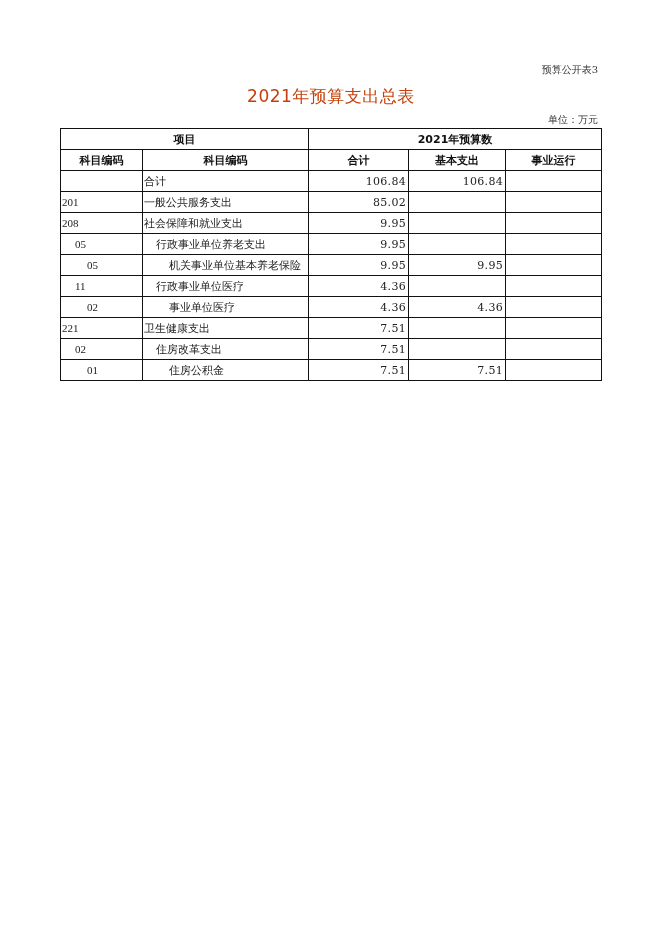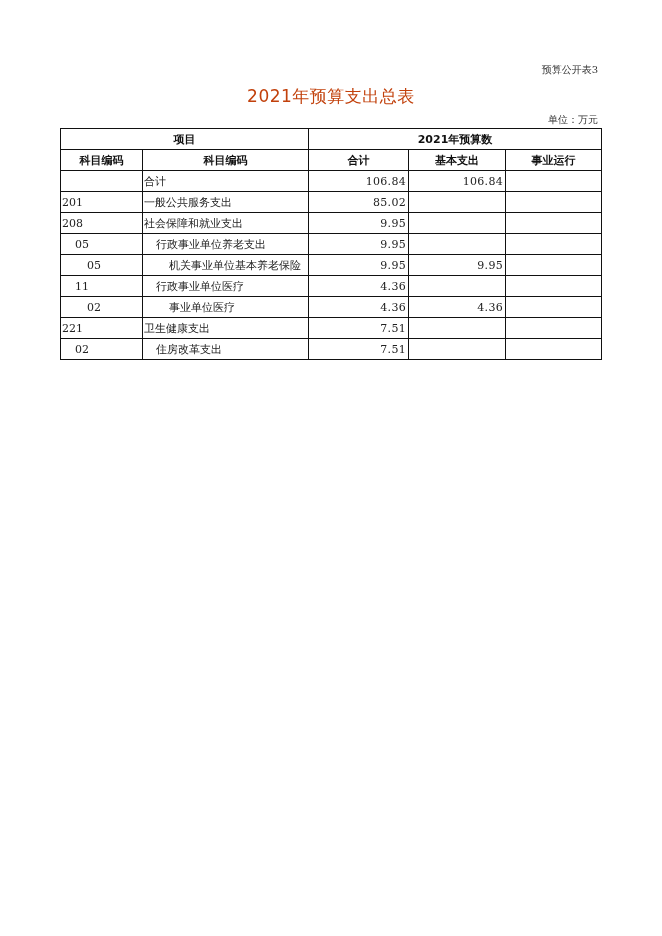--- a/index.html
+++ b/index.html
@@ -58,21 +58,21 @@
       overflow: hidden;
       box-sizing: border-box;
     }
     table.budget th {
       font-family: "DejaVu Sans", "Liberation Sans", sans-serif;
       font-weight: bold;
       font-size: 11px;
       text-align: center;
       color: #111;
     }
-    .c-code { text-align: left; }
+    .c-code { text-align: left; font-family: Liberation Serif, serif; }
     .c-name { text-align: left; }
     .c-num { text-align: right; padding-right: 2px !important; letter-spacing: 0.3px; }
     .lvl1 { padding-left: 1px !important; }
     .lvl2-code { padding-left: 14px !important; }
     .lvl3-code { padding-left: 26px !important; }
     .lvl2-name { padding-left: 13px !important; }
     .lvl3-name { padding-left: 26px !important; }
     .c-total-name { padding-left: 1px !important; }
   </style>
 </head>
@@ -160,14 +160,21 @@
       <td class="c-num"></td>
       <td class="c-num"></td>
     </tr>
     <tr>
       <td class="c-code lvl2-code">02</td>
       <td class="c-name lvl2-name">住房改革支出</td>
       <td class="c-num">7.51</td>
       <td class="c-num"></td>
       <td class="c-num"></td>
     </tr>
+    <tr>
+      <td class="c-code lvl3-code">01</td>
+      <td class="c-name lvl3-name">住房公积金</td>
+      <td class="c-num">7.51</td>
+      <td class="c-num">7.51</td>
+      <td class="c-num"></td>
+    </tr>
   </tbody>
 </table>
 
 </body></html>

